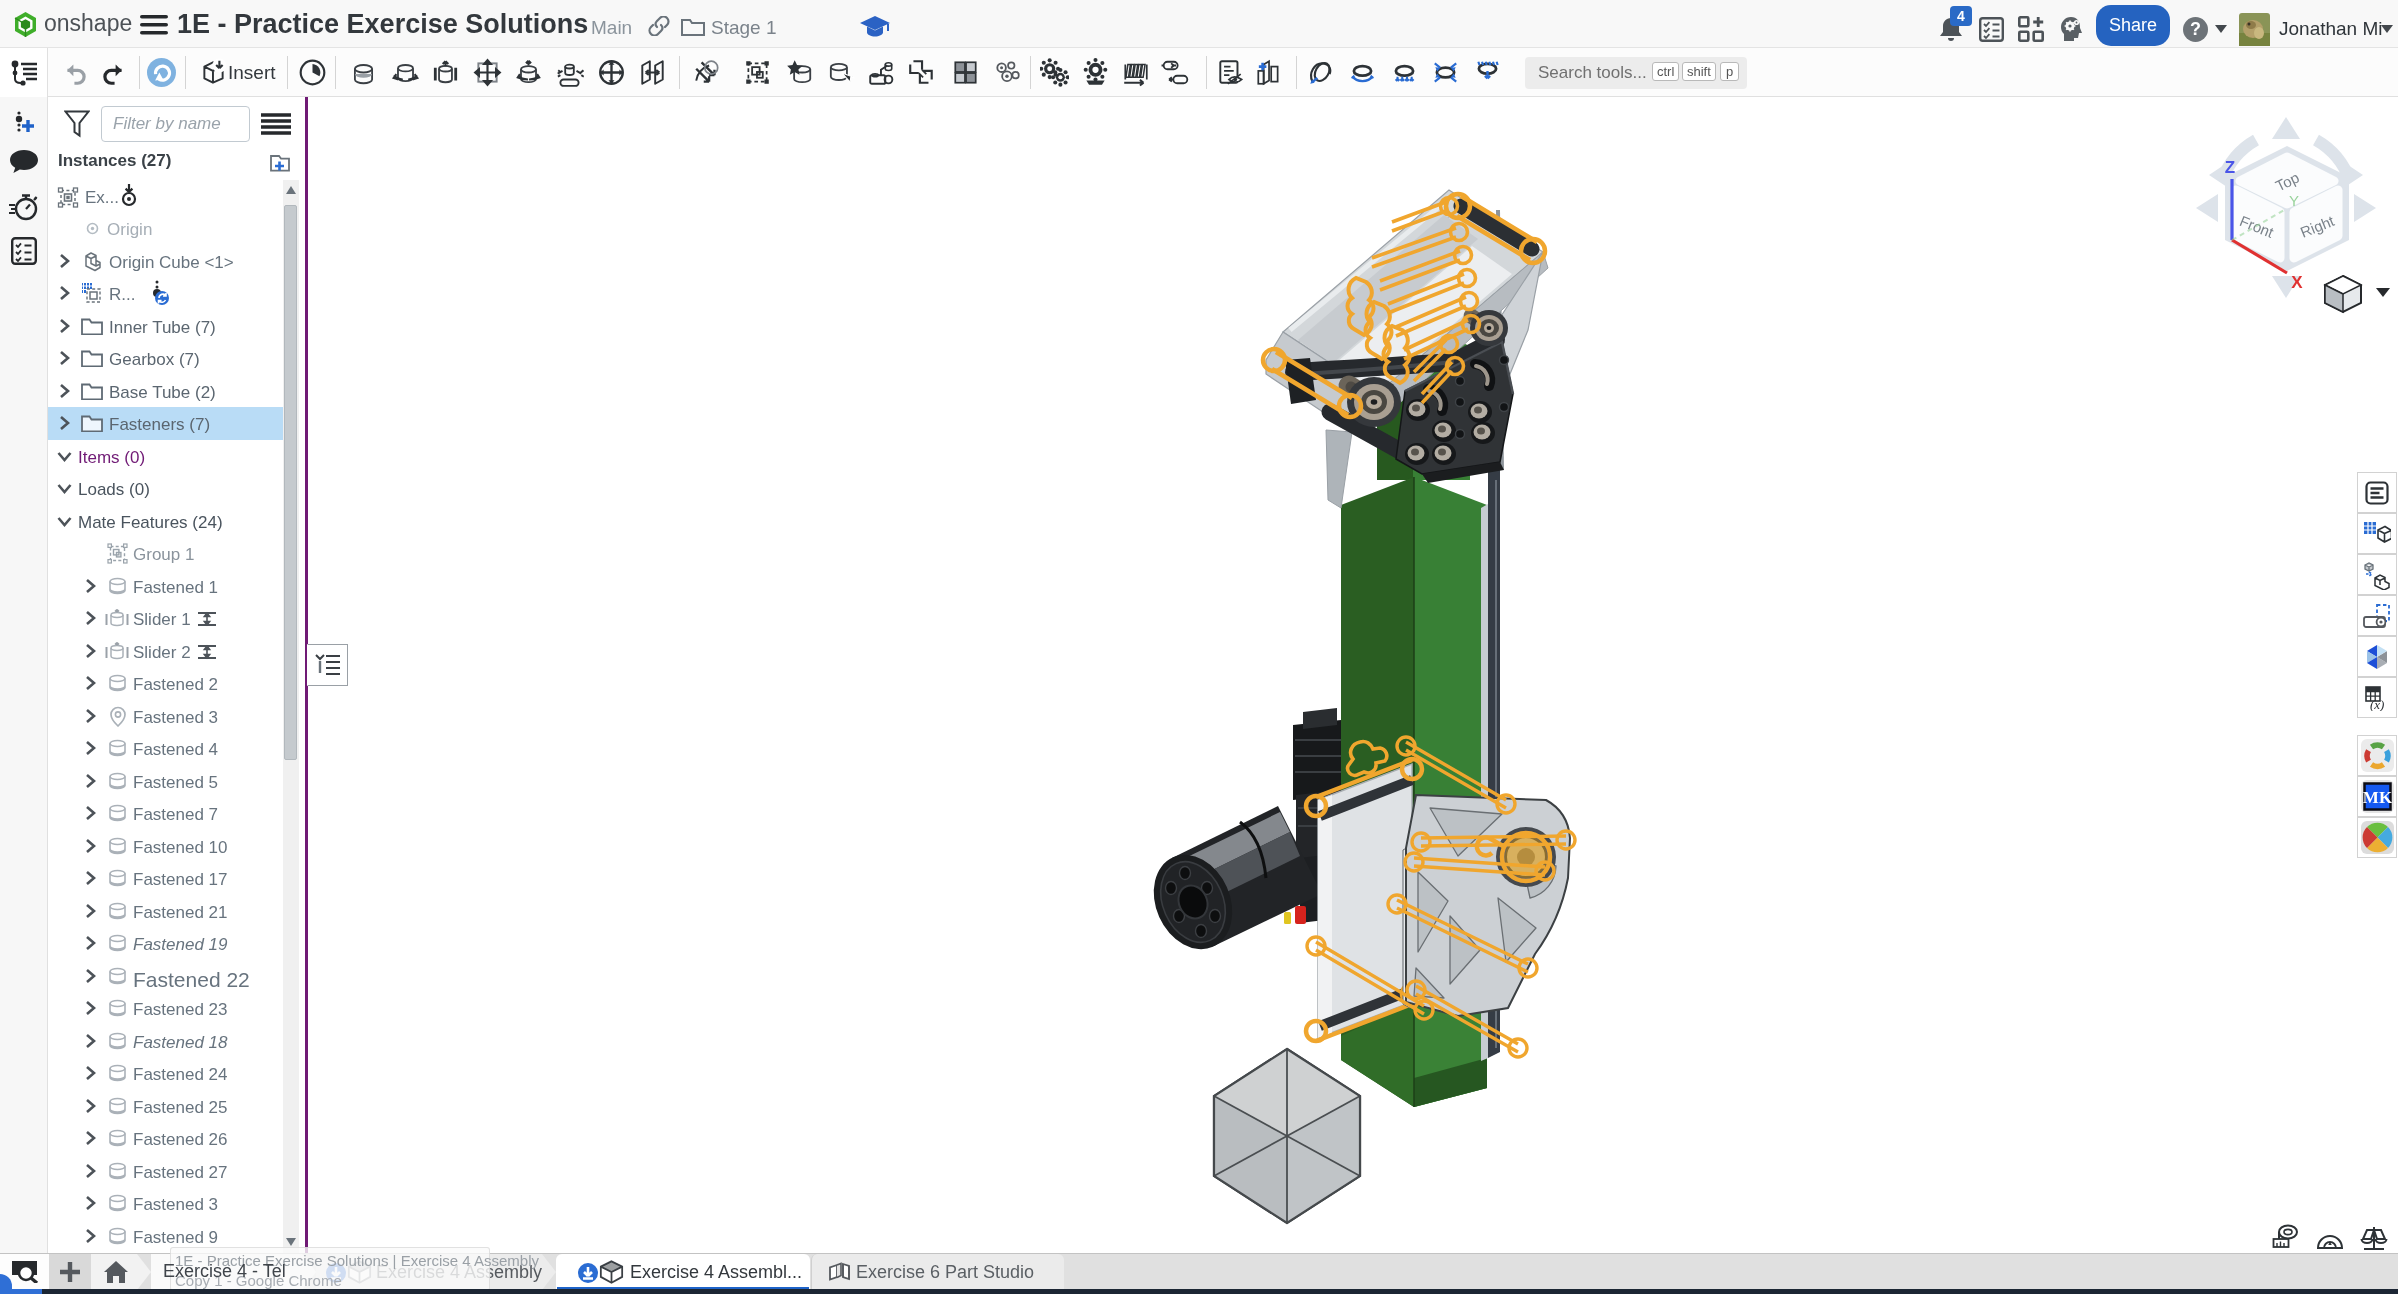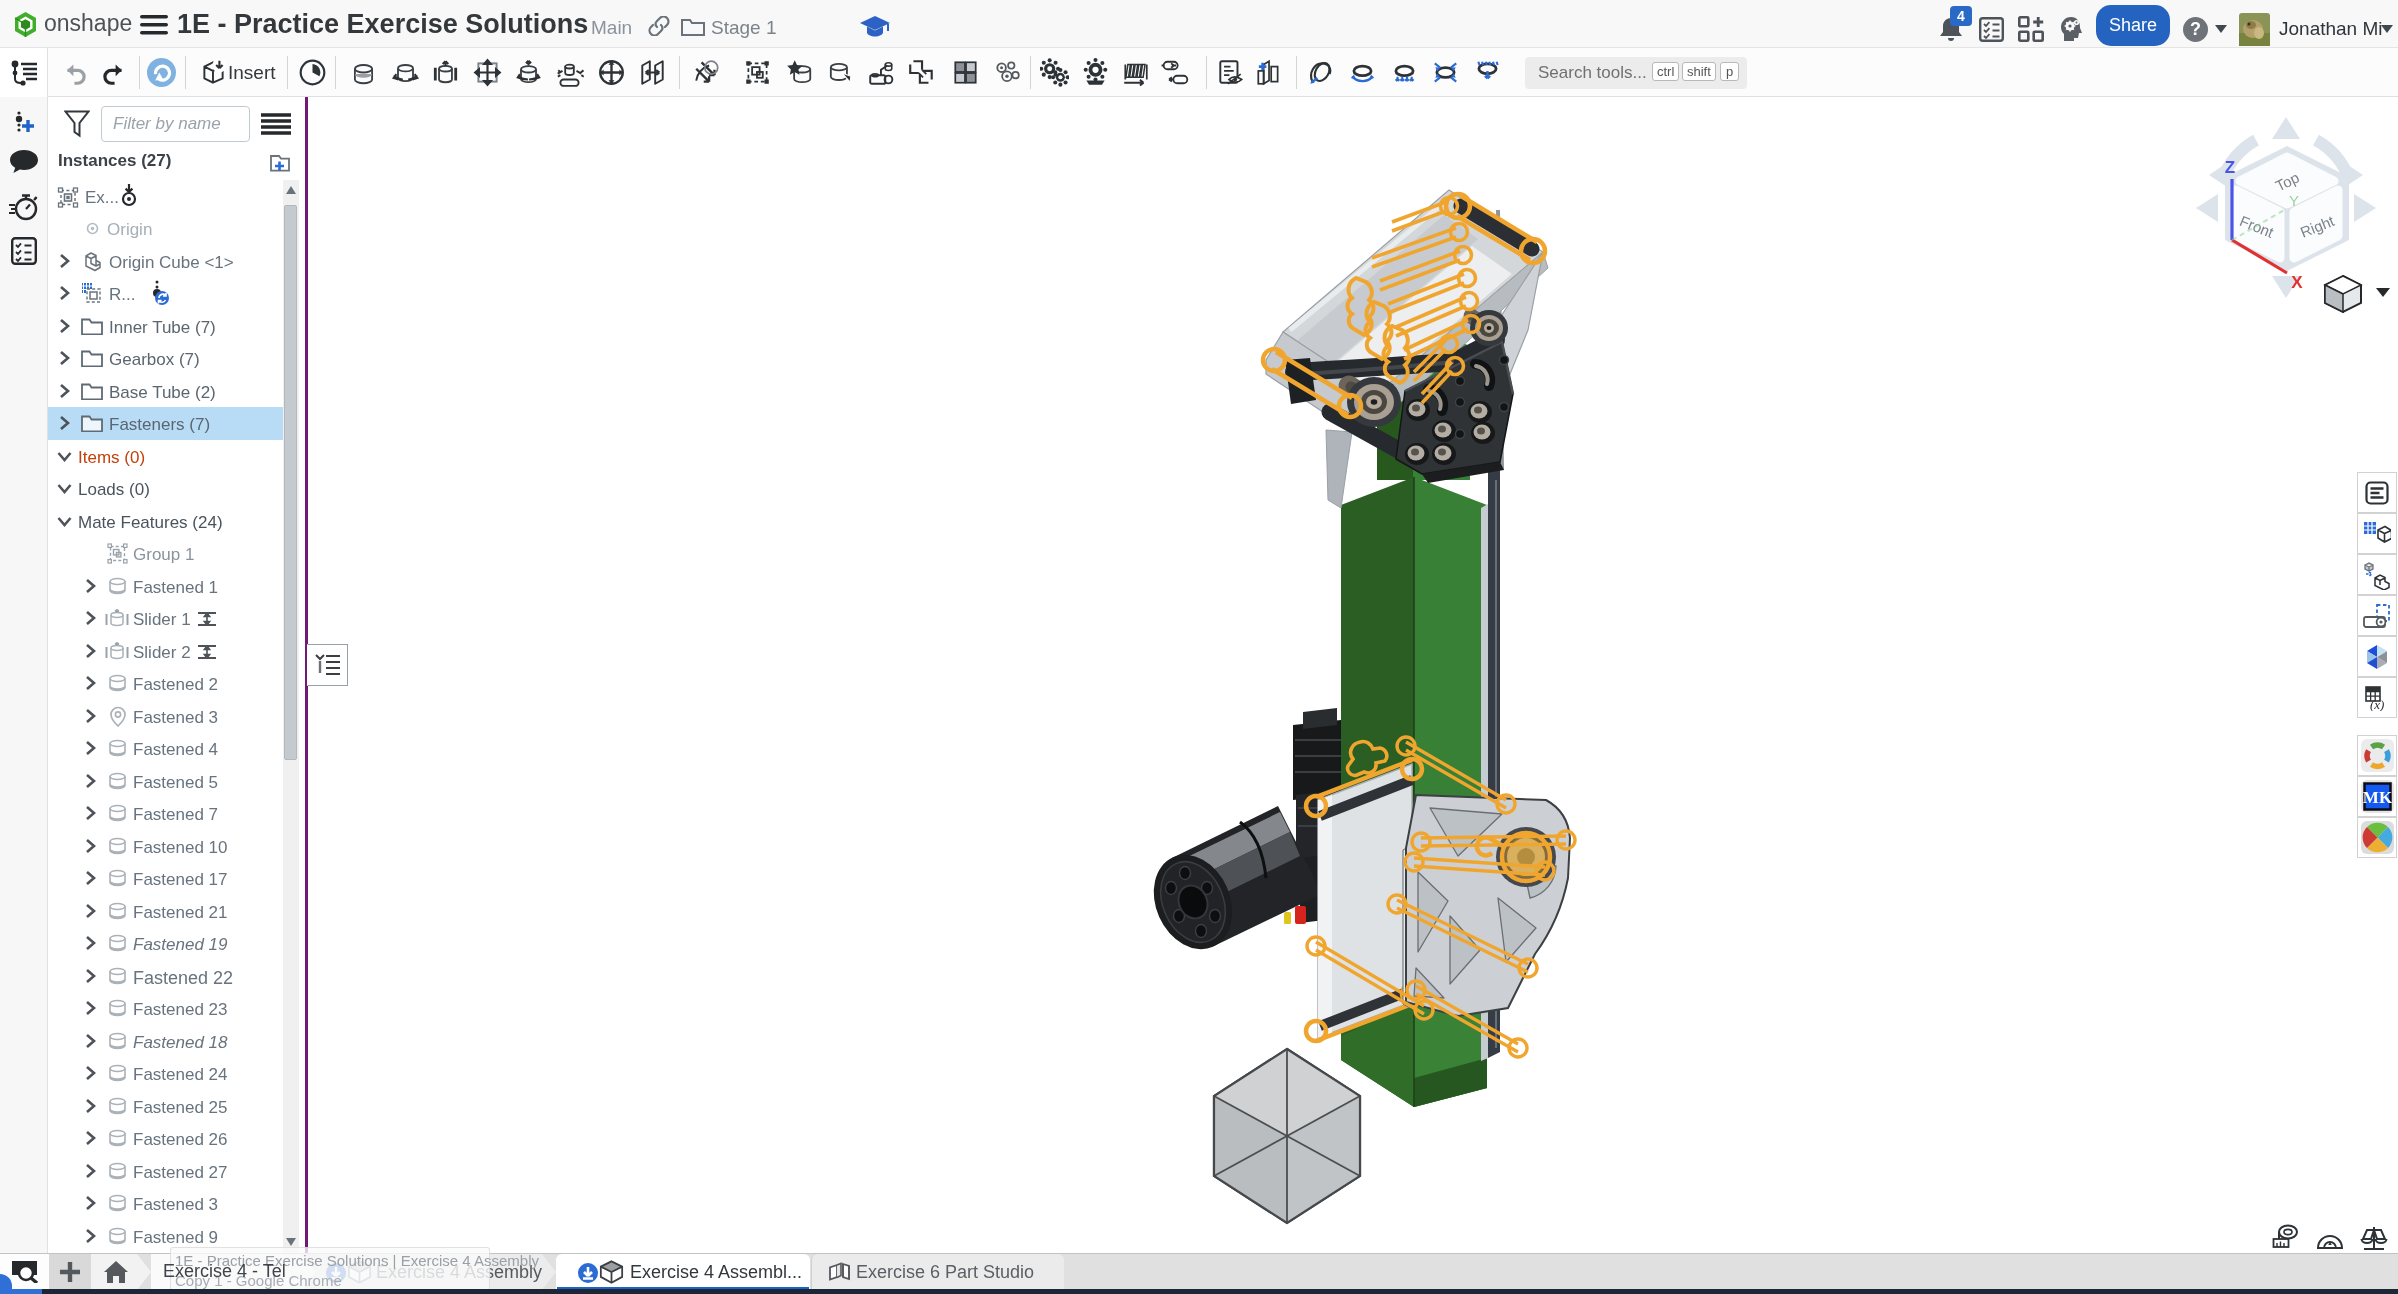--- a/index.html
+++ b/index.html
@@ -491,21 +491,21 @@
     <svg class="abs" style="left:10px;top:319px" width="13" height="14" viewBox="0 0 13 14">
       <path d="M3 1 L10 7 L3 13" stroke="#4d5359" stroke-width="2.6" fill="none"></path>
     </svg>
     <svg class="abs" style="left:33px;top:317px" width="22" height="18" viewBox="0 0 22 18">
       <path d="M1 2.5 h7.5 l2 3 H21 v12 H1 Z" fill="#eef6fd" stroke="#5f6a74" stroke-width="1.8"></path>
     </svg>
     <div class="abs" style="left:61px;top:318px;font-size:17px;color:#5b6670">Fasteners (7)</div>
     <svg class="abs" style="left:9px;top:354px" width="15" height="11" viewBox="0 0 15 11">
       <path d="M1.5 2 L7.5 9 L13.5 2" stroke="#4d5359" stroke-width="2.6" fill="none"></path>
     </svg>
-    <div class="abs" style="left:30px;top:351px;font-size:17px;color:#c2410c">Items (0)</div>
+    <div class="abs" style="left:30px;top:351px;font-size:17px;color:#701a75">Items (0)</div>
     <svg class="abs" style="left:9px;top:386px" width="15" height="11" viewBox="0 0 15 11">
       <path d="M1.5 2 L7.5 9 L13.5 2" stroke="#4d5359" stroke-width="2.6" fill="none"></path>
     </svg>
     <div class="abs" style="left:30px;top:383px;font-size:17px;color:#4a545e">Loads (0)</div>
     <svg class="abs" style="left:9px;top:419px" width="15" height="11" viewBox="0 0 15 11">
       <path d="M1.5 2 L7.5 9 L13.5 2" stroke="#4d5359" stroke-width="2.6" fill="none"></path>
     </svg>
     <div class="abs" style="left:30px;top:416px;font-size:17px;color:#4a545e">Mate Features (24)</div>
     <svg class="abs" style="left:59px;top:446px" width="21" height="21" viewBox="0 0 21 21">
 <rect x="3.5" y="3.5" width="14" height="14" fill="none" stroke="#9aa3ab" stroke-width="1.4" stroke-dasharray="3 2.2"></rect>
@@ -637,21 +637,21 @@
     </svg>
     <div class="abs" style="left:85px;top:838px;font-size:17px;color:#67737e;font-style:italic;">Fastened 19</div>
     <svg class="abs" style="left:36px;top:872px" width="13" height="14" viewBox="0 0 13 14">
       <path d="M3 1 L10 7 L3 13" stroke="#4d5359" stroke-width="2.6" fill="none"></path>
     </svg>
     <svg class="abs" style="left:59px;top:869px" width="21" height="21" viewBox="0 0 21 21">
       <ellipse cx="10.5" cy="5.5" rx="7.5" ry="3" fill="#fff" stroke="#aab1b8" stroke-width="1.6"></ellipse>
       <path d="M3 5.5 v9 a7.5 3 0 0 0 15 0 v-9" fill="none" stroke="#aab1b8" stroke-width="1.6"></path>
       <path d="M3 12 a7.5 3.2 0 0 0 15 0 v2.6 a7.5 3 0 0 1 -15 0 Z" fill="#aab1b8"></path>
     </svg>
-    <div class="abs" style="left:85px;top:871px;font-size:18px;color:#67737e;">Fastened 22</div>
+    <div class="abs" style="left:85px;top:871px;font-size:21px;color:#67737e;">Fastened 22</div>
     <svg class="abs" style="left:36px;top:904px" width="13" height="14" viewBox="0 0 13 14">
       <path d="M3 1 L10 7 L3 13" stroke="#4d5359" stroke-width="2.6" fill="none"></path>
     </svg>
     <svg class="abs" style="left:59px;top:901px" width="21" height="21" viewBox="0 0 21 21">
       <ellipse cx="10.5" cy="5.5" rx="7.5" ry="3" fill="#fff" stroke="#aab1b8" stroke-width="1.6"></ellipse>
       <path d="M3 5.5 v9 a7.5 3 0 0 0 15 0 v-9" fill="none" stroke="#aab1b8" stroke-width="1.6"></path>
       <path d="M3 12 a7.5 3.2 0 0 0 15 0 v2.6 a7.5 3 0 0 1 -15 0 Z" fill="#aab1b8"></path>
     </svg>
     <div class="abs" style="left:85px;top:903px;font-size:17px;color:#67737e;">Fastened 23</div>
     <svg class="abs" style="left:36px;top:937px" width="13" height="14" viewBox="0 0 13 14">

